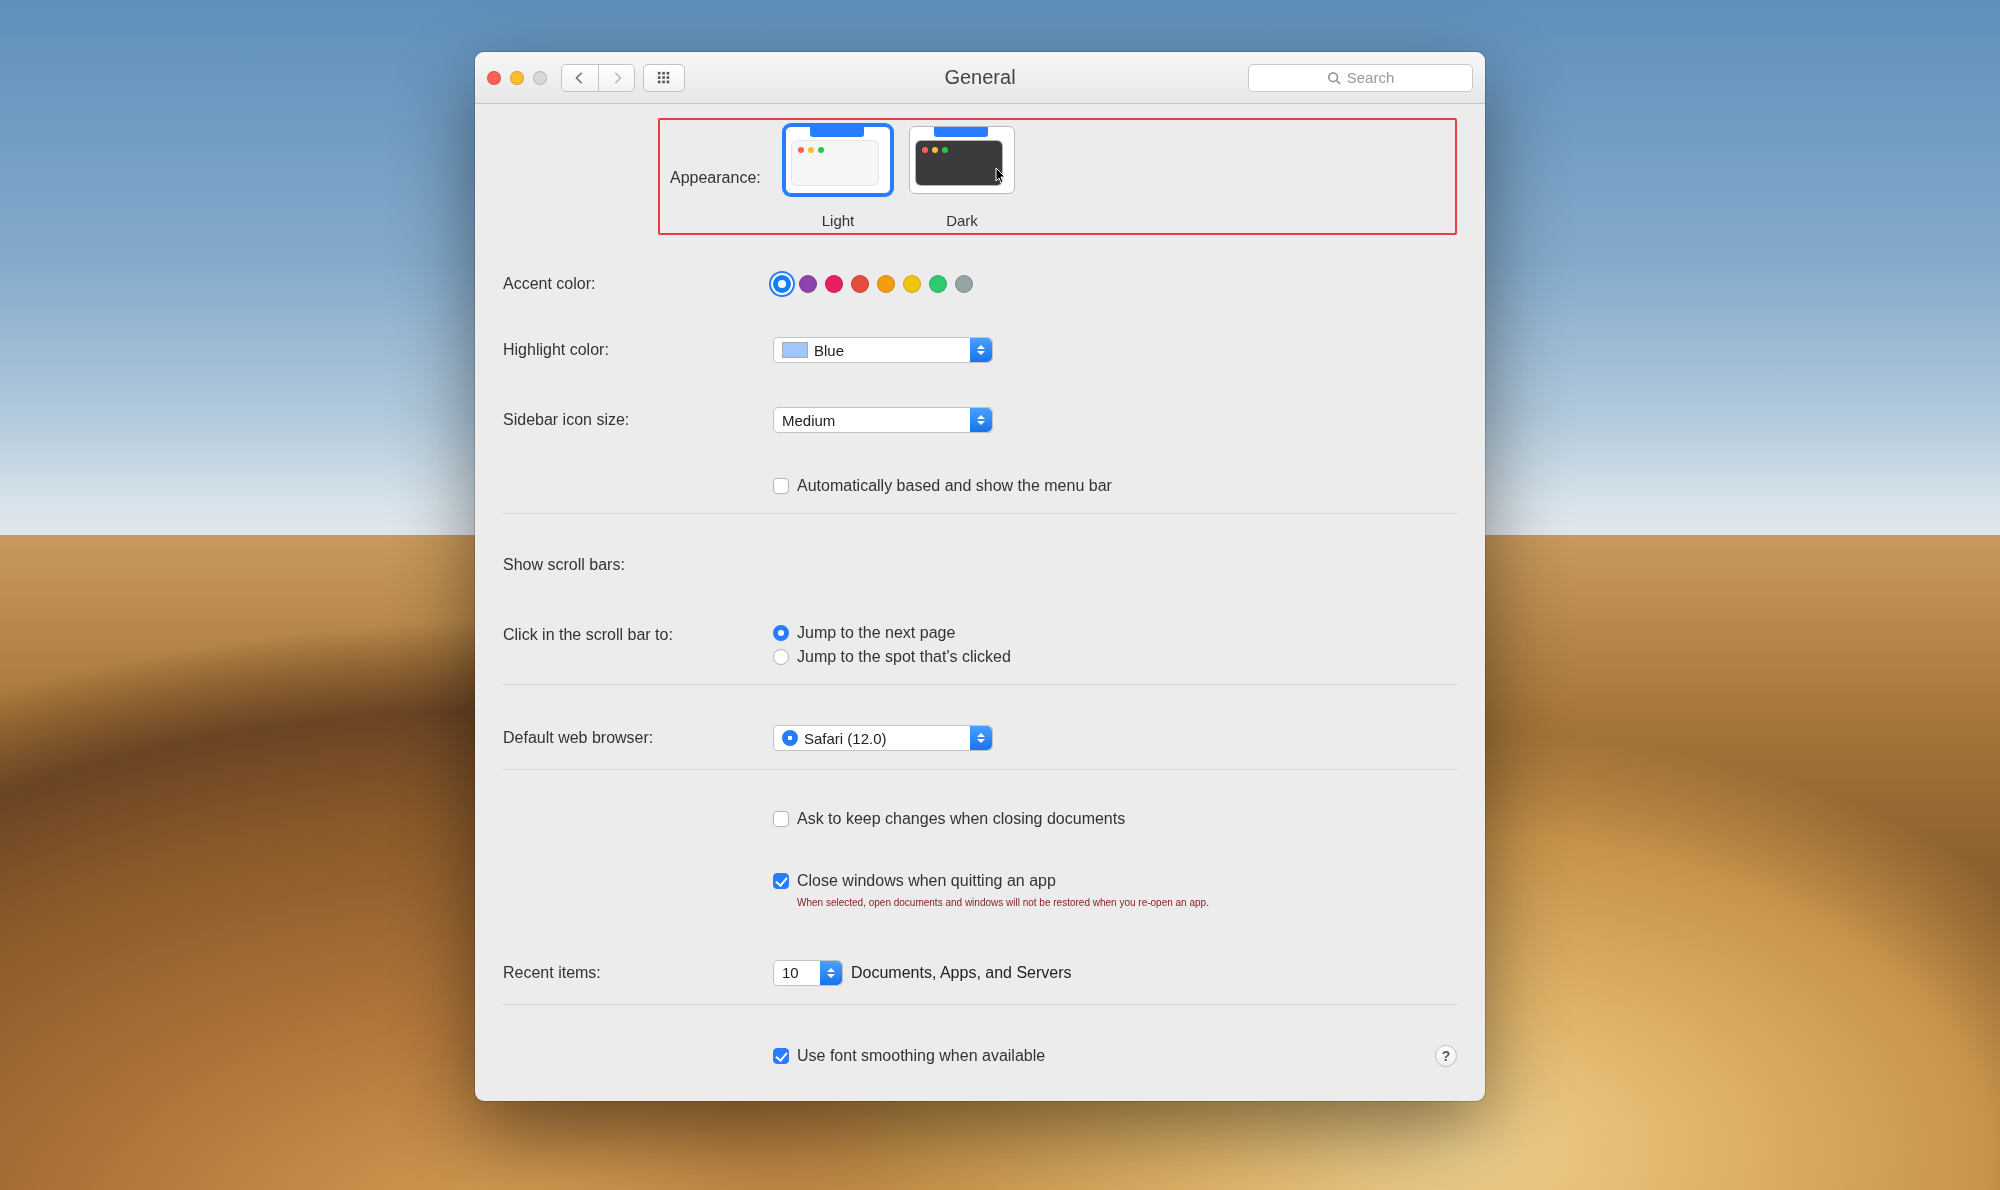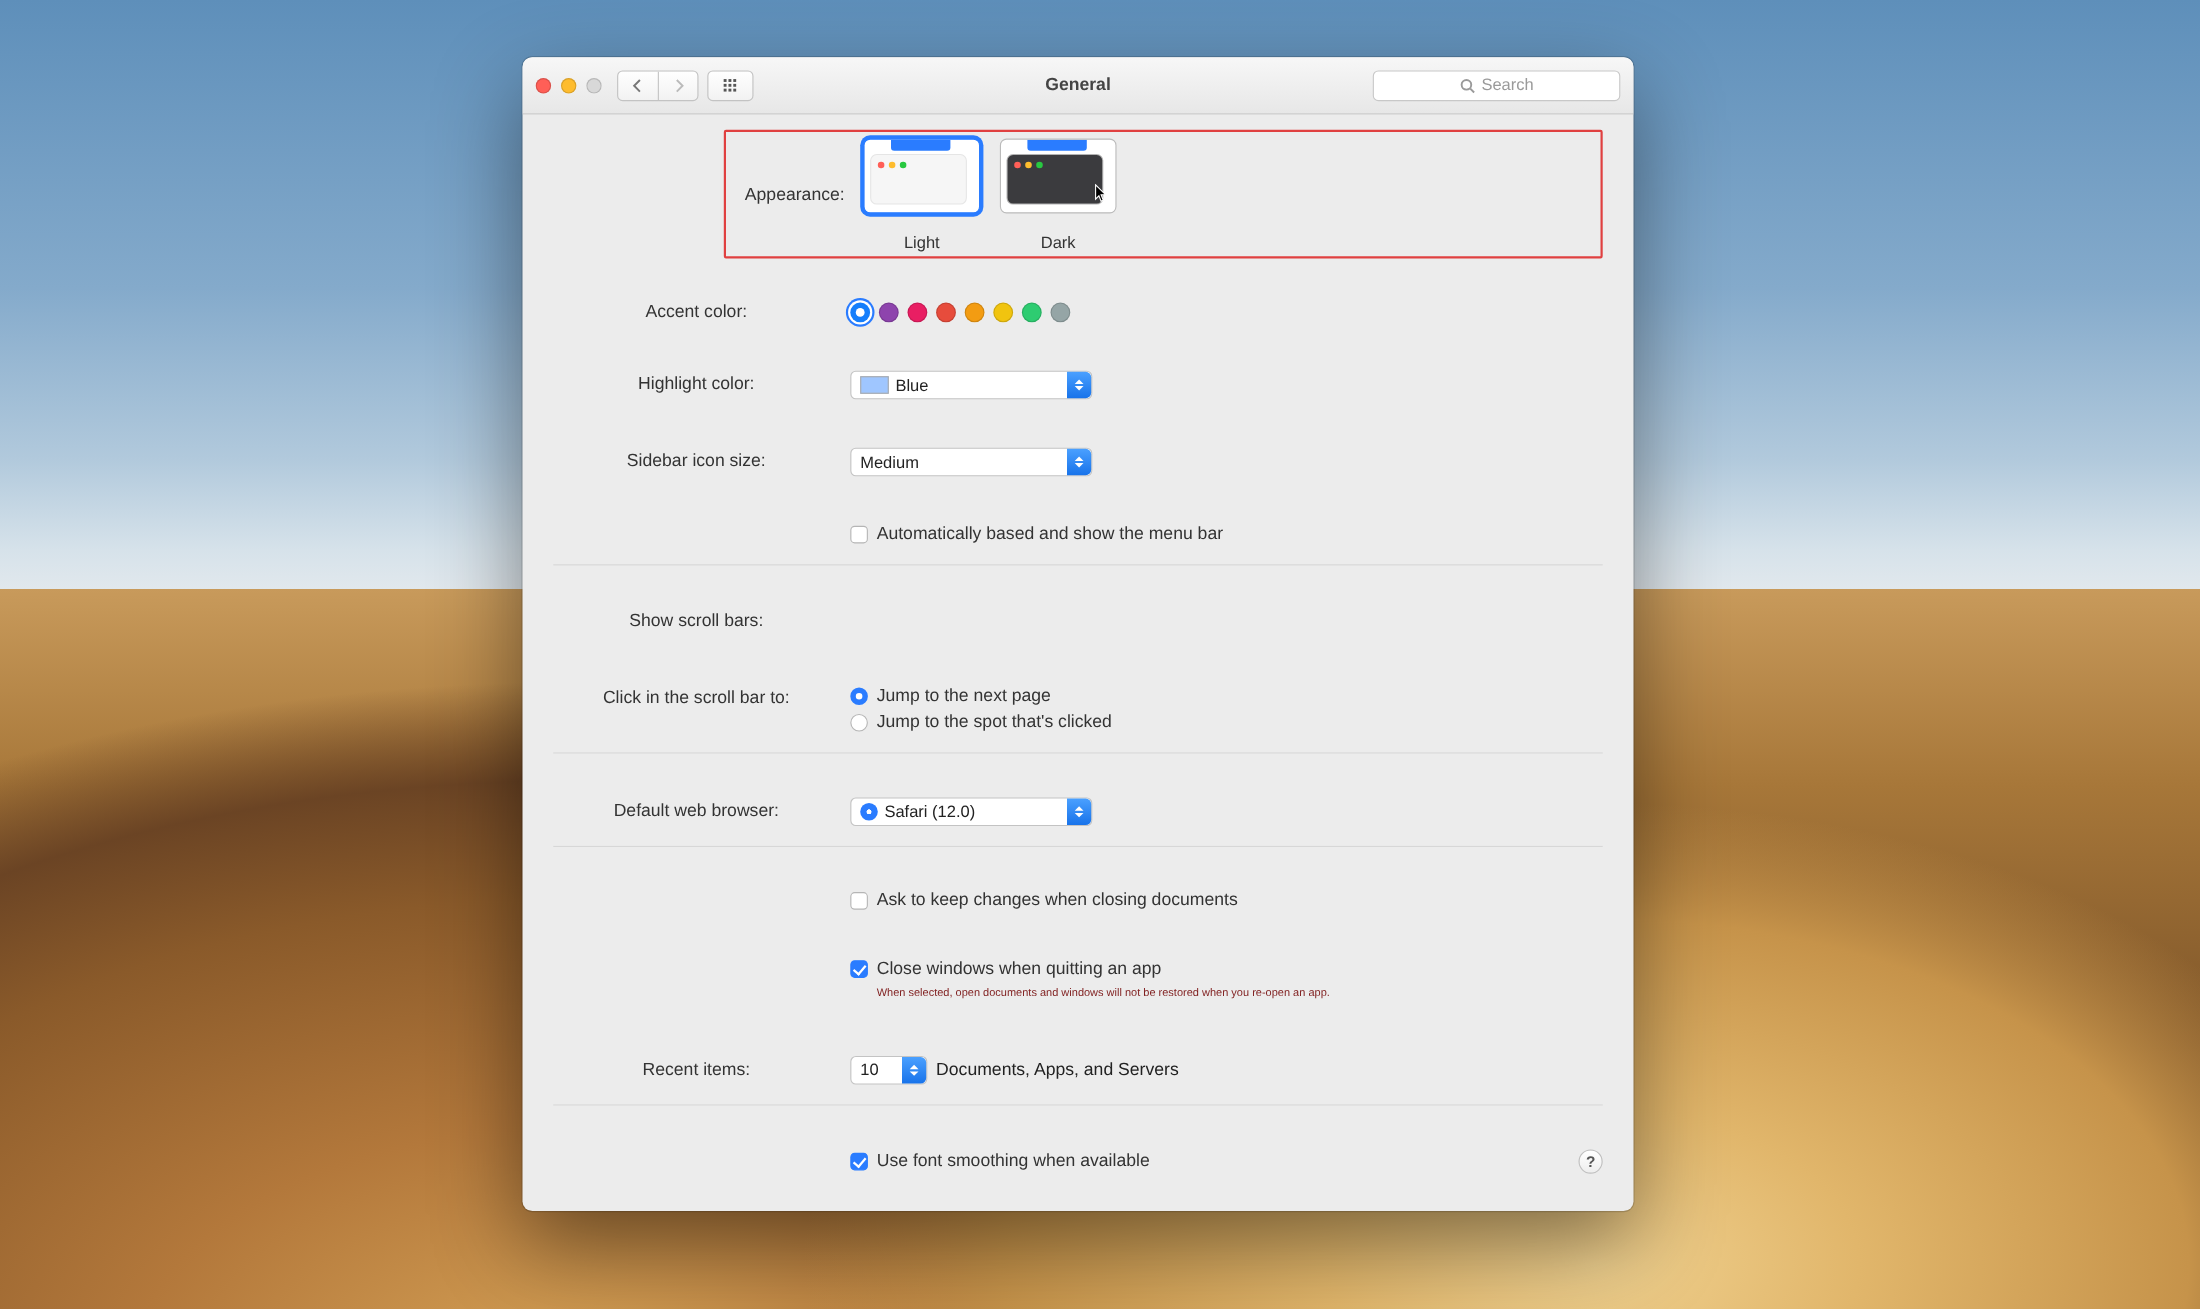--- a/index.html
+++ b/index.html
@@ -69,24 +69,23 @@
   .seggroup button + button { border-left: 1px solid #c3c3c3; }
   .seggroup svg { width:14px; height:14px; }
 
   .gridbtn { margin-left: 8px; }
   .gridbtn button { width: 40px; color:#555; }
 
   .title {
     position: absolute;
     left: 0; right: 0;
     text-align: center;
-    font-size: 16px;
+    font-size: 20px;
     color: #444;
     pointer-events: none;
-    font-weight: bold;
   }
 
   .search {
     margin-left: auto;
     width: 225px;
     height: 28px;
     border: 1px solid #c8c8c8;
     border-radius: 5px;
     background: #fff;
     display: flex;
@@ -103,21 +102,21 @@
 
   .row {
     display: flex;
     align-items: center;
     padding: 4px 0;
     margin-top: 36px;
   }
   .row.top { align-items: flex-start; }
   .label {
     width: 270px;
-    text-align: center;
+    text-align: left;
     padding-right: 10px;
     font-size: 16px;
     color: #333;
     flex-shrink: 0;
   }
   .ctrl { display: flex; align-items: center; gap: 8px; flex-wrap: wrap; }
 
   .divider { border: none; border-top: 1px solid #d7d7d7; margin: 14px 0; }
 
   

